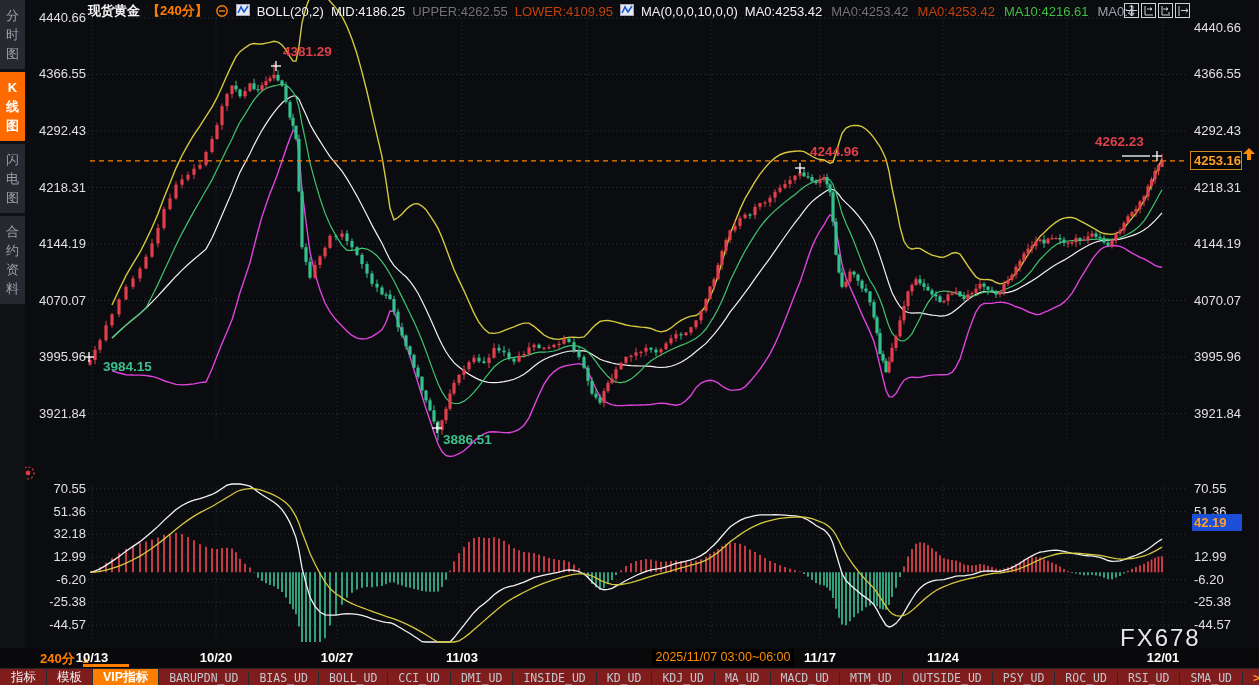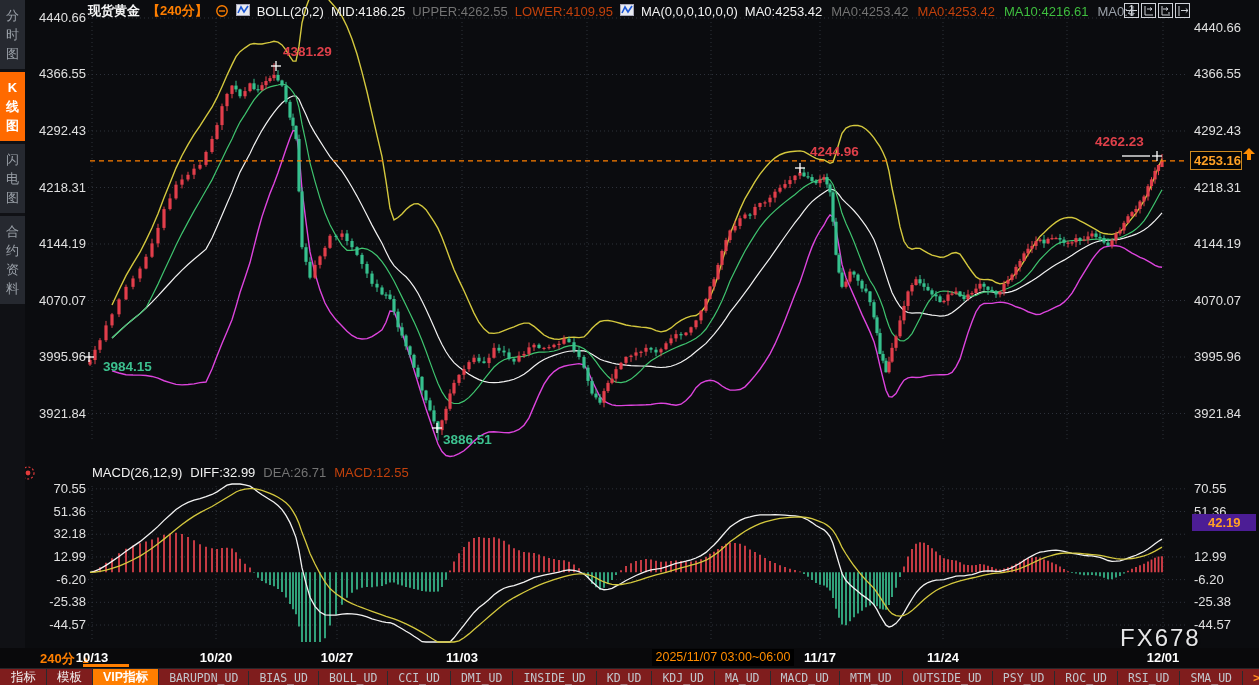--- a/index.html
+++ b/index.html
@@ -27,22 +27,22 @@
   
   .ylab{position:absolute;height:16px;line-height:16px;font-size:13px;color:#e0e0e0;z-index:2;}
   .ylab.left{left:30px;width:56px;text-align:right;}
   .ylab.right{left:1194px;width:62px;text-align:left;}
 
   .annot{position:absolute;font-size:13.5px;font-weight:bold;z-index:2;}
 
   .price-badge{position:absolute;left:1190px;top:151px;width:50px;height:17px;background:#050505;
     border:1px solid #cf8a1f;color:#ffa126;font-size:13px;font-weight:bold;text-align:right;
     line-height:17px;z-index:3;}
-  .macd-badge{position:absolute;left:1192px;top:514px;width:48px;height:17px;background:#4c1d95;
-    color:#ffa126;font-size:13px;font-weight:bold;line-height:17px;padding-left:16px;z-index:3;}
+  .macd-badge{position:absolute;left:1192px;top:514px;width:48px;height:17px;background:#1d4ed8;
+    color:#ffa126;font-size:13px;font-weight:bold;line-height:17px;padding-left:2px;z-index:3;}
   .up-arrow{position:absolute;left:1243px;top:147px;z-index:3;}
 
   .macd-header{position:absolute;left:92px;top:465px;font-size:13px;display:flex;gap:8px;z-index:2;white-space:nowrap;}
   .macd-icon{position:absolute;left:20px;top:465px;z-index:2;}
 
   
   .daterow{position:absolute;left:0;top:648px;width:1259px;height:20px;background:#09090b;z-index:5;}
   .tf-chip{position:absolute;left:40px;top:2px;color:#ff7f00;font-weight:bold;font-size:13px;cursor:pointer;}
   .tf-chip .tri{font-size:10px;margin-left:6px;}
   .datelab{position:absolute;top:2px;width:70px;margin-left:-35px;text-align:center;color:#fff;
@@ -980,26 +980,20 @@
       </svg>
   </div>
   <div class="macd-badge">42.19</div>
 
   <div class="macd-icon">
     <svg width="16" height="16">
         <circle cx="8" cy="8" r="6" fill="none" stroke="#e23b3b" stroke-width="1.2" stroke-dasharray="2 2"></circle>
         <circle cx="8" cy="8" r="2.4" fill="#e23b3b"></circle>
       </svg>
   </div>
-  <div class="macd-header">
-    <span class="c-white">MACD(26,12,9)</span>
-    <span class="c-white">DIFF:32.99</span>
-    <span class="c-yellow">DEA:26.71</span>
-    <span class="c-magenta">MACD:12.55</span>
-  </div>
 
   <div class="daterow">
     <span class="tf-chip">
       <span>240分</span><span class="tri">▲</span>
     </span>
     <span id="dates"><span class="datelab" style="left: 92px;">10/13</span><span class="datelab" style="left: 216px;">10/20</span><span class="datelab" style="left: 337px;">10/27</span><span class="datelab" style="left: 462px;">11/03</span><span class="datelab" style="left: 820px;">11/17</span><span class="datelab" style="left: 943px;">11/24</span><span class="datelab" style="left: 1163px;">12/01</span></span>
     <span class="datehl">2025/11/07 03:00~06:00 五</span>
     <span class="scroll-thumb"></span>
   </div>
 

